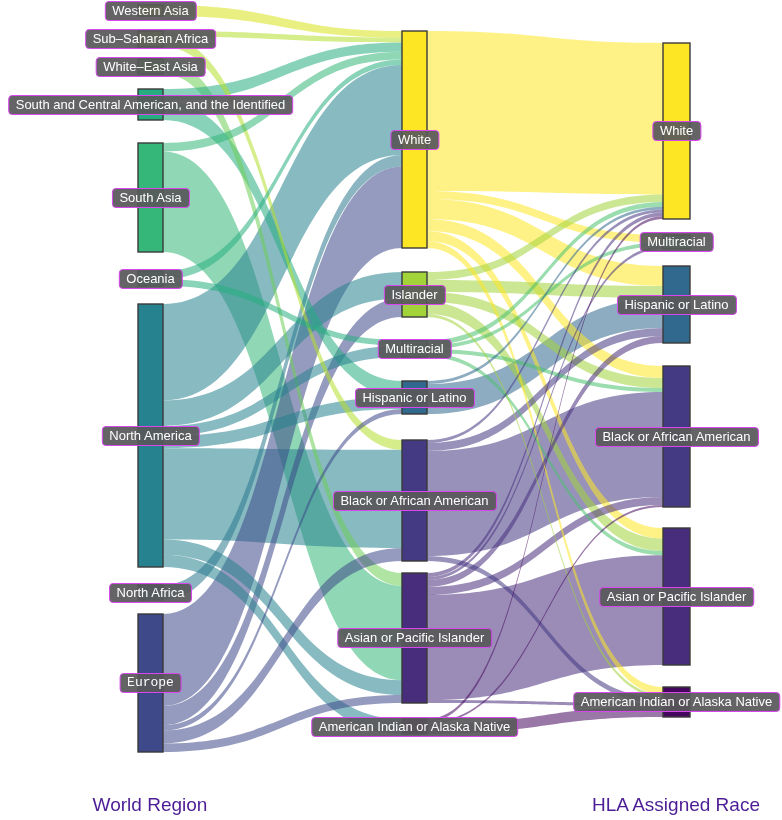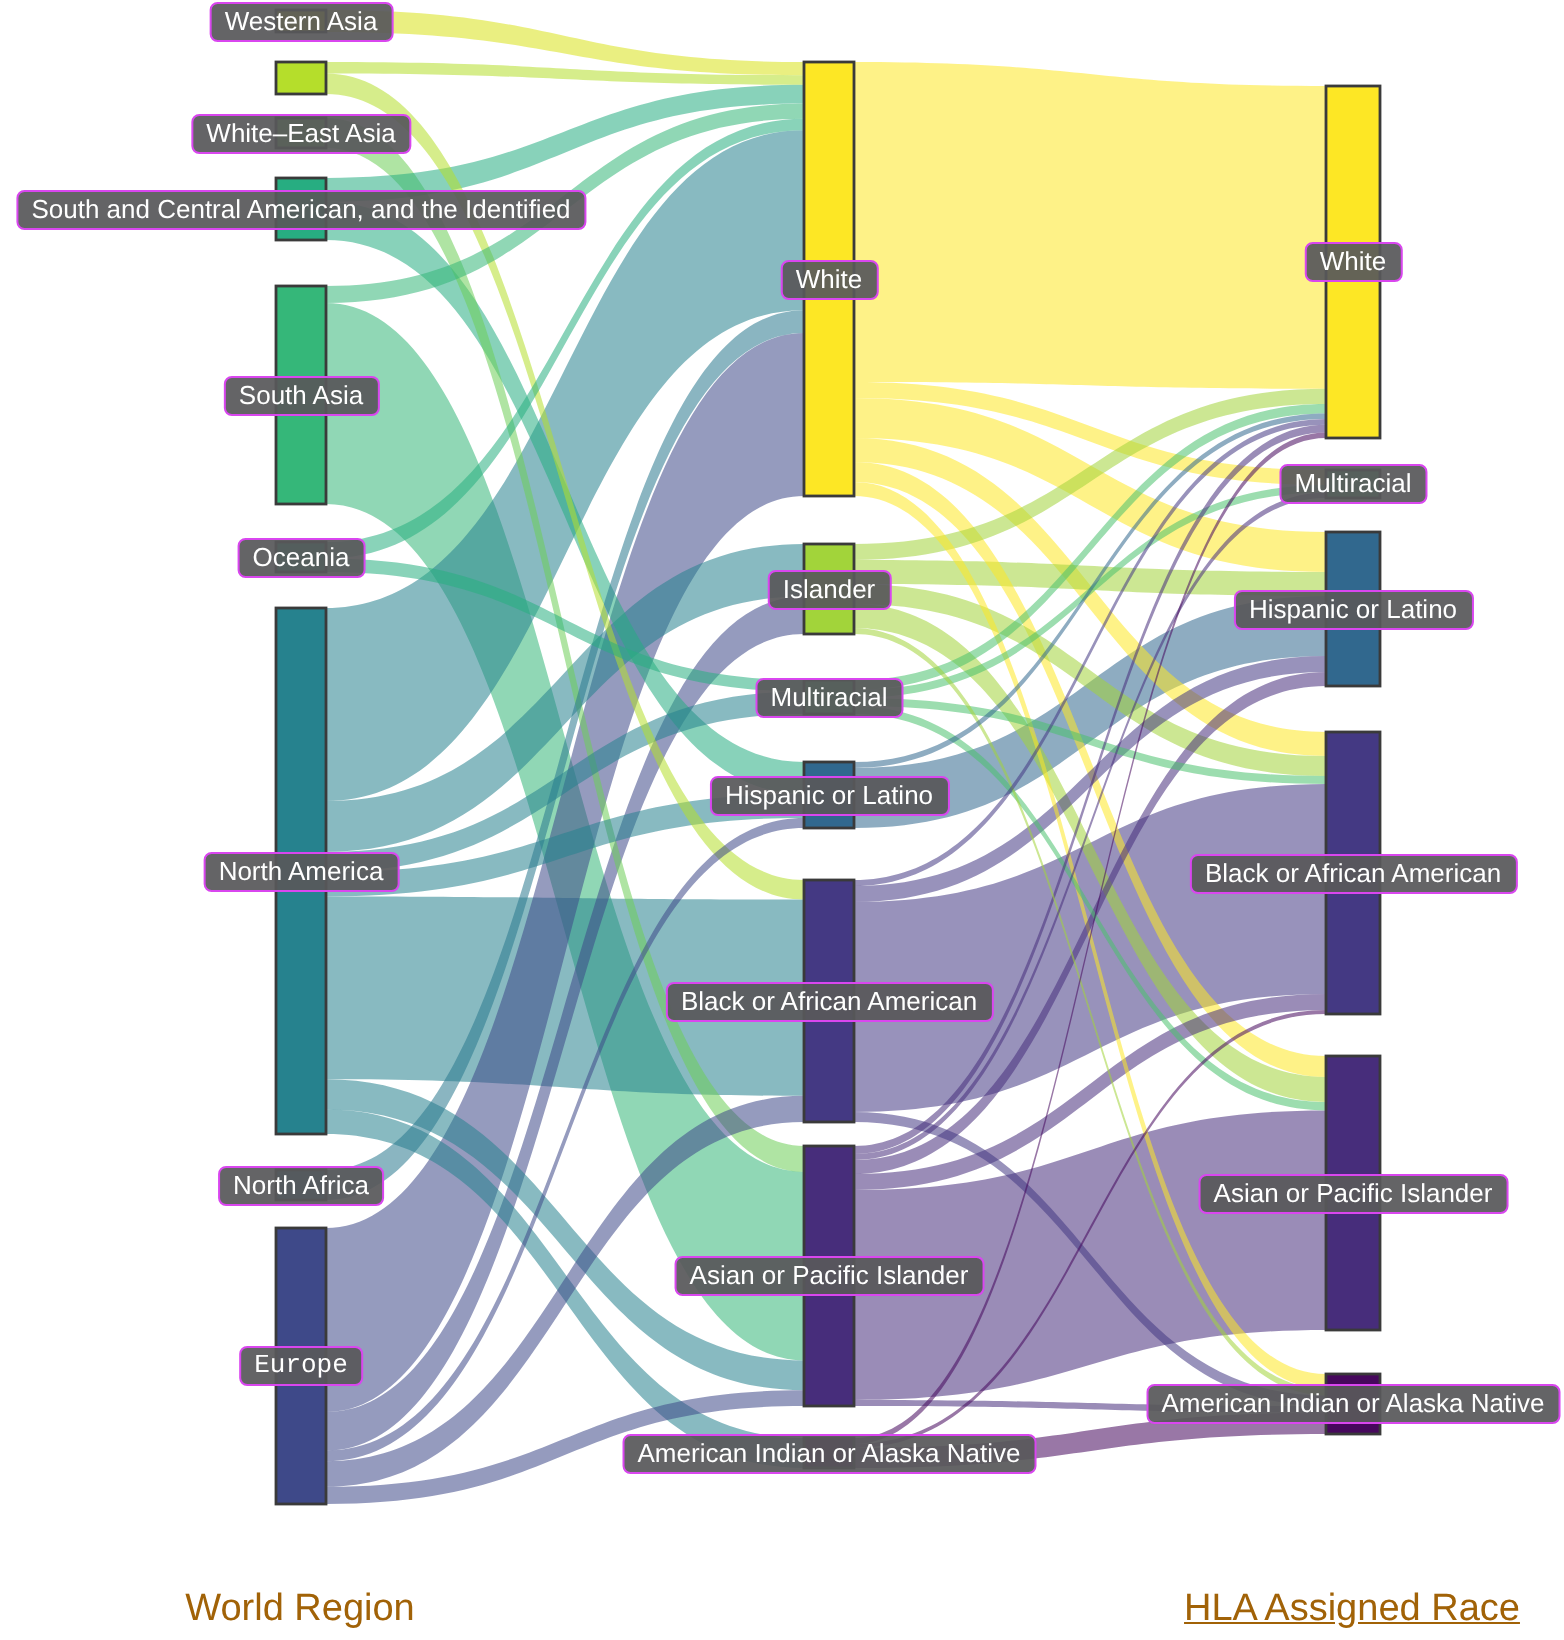--- a/index.html
+++ b/index.html
@@ -31,26 +31,26 @@
     font-size: 13px;
     line-height: 16px;
     padding: 1px 7px;
     white-space: nowrap;
   }
   .axis-title {
     position: absolute;
     transform: translate(-50%, -50%);
     top: 805px;
     font-size: 19px;
-    color: #a16207;
+    color: #4c1d95;
     white-space: nowrap;
   }
   .axis-title.t0 { left: 150px; }
   .axis-title.t1 { left: 414px; }
-  .axis-title.t2 { left: 676px; text-decoration: underline; }
+  .axis-title.t2 { left: 676px; }
 </style>
 </head>
 <body>
 
 <div class="figure">
   <svg id="sankey" width="782" height="820" viewBox="0 0 782 820">
       <path d="M427,31.0C545,31.0 545,43.0 663,43.0L663,194.4C545,194.4 545,191.0 427,191.0Z" fill="#fde725" fill-opacity="0.55"></path>
       <path d="M427,451.0C545,451.0 545,392.0 663,392.0L663,497.0C545,497.0 545,556.0 427,556.0Z" fill="#443983" fill-opacity="0.55"></path>
       <path d="M427,595.0C545,595.0 545,555.2 663,555.2L663,665.0C545,665.0 545,700.0 427,700.0Z" fill="#472d7b" fill-opacity="0.55"></path>
       <path d="M163,151.5C282.5,151.5 282.5,585.9 402,585.9L402,680.2C282.5,680.2 282.5,252.0 163,252.0Z" fill="#35b779" fill-opacity="0.55"></path>
@@ -121,20 +121,21 @@
       <rect x="402" y="719" width="25" height="15" fill="#46085c" stroke="#3a3a3a" stroke-width="1.4"></rect>
       <rect x="663" y="43" width="27" height="176" fill="#fde725" stroke="#3a3a3a" stroke-width="1.4"></rect>
       <rect x="663" y="235" width="27" height="14" fill="#4ac16d" stroke="#3a3a3a" stroke-width="1.4"></rect>
       <rect x="663" y="266" width="27" height="77" fill="#31688e" stroke="#3a3a3a" stroke-width="1.4"></rect>
       <rect x="663" y="366" width="27" height="141" fill="#443983" stroke="#3a3a3a" stroke-width="1.4"></rect>
       <rect x="663" y="528" width="27" height="137" fill="#472d7b" stroke="#3a3a3a" stroke-width="1.4"></rect>
       <rect x="663" y="687" width="27" height="30" fill="#46085c" stroke="#3a3a3a" stroke-width="1.4"></rect>
     </svg>
   <div id="labels-layer">
       <div class="node-label" style="left: 150.5px; top: 10.5px;">Western Asia</div>
+      <div class="node-label" style="left: 150.5px; top: 39px;">Sub–Saharan Africa</div>
       <div class="node-label" style="left: 150.5px; top: 66.5px;">White–East Asia</div>
       <div class="node-label" style="left: 150.5px; top: 104.5px;">South and Central American, and the Identified</div>
       <div class="node-label" style="left: 150.5px; top: 197.5px;">South Asia</div>
       <div class="node-label" style="left: 150.5px; top: 278.5px;">Oceania</div>
       <div class="node-label" style="left: 150.5px; top: 435.5px;">North America</div>
       <div class="node-label" style="left: 150.5px; top: 592.5px; text-align: center;">North Africa</div>
       <div class="node-label" style="left: 150.5px; top: 683px; font-family: Liberation Mono, monospace;">Europe</div>
       <div class="node-label" style="left: 414.5px; top: 139.5px;">White</div>
       <div class="node-label" style="left: 414.5px; top: 294.5px;">Islander</div>
       <div class="node-label" style="left: 414.5px; top: 348.5px;">Multiracial</div>

